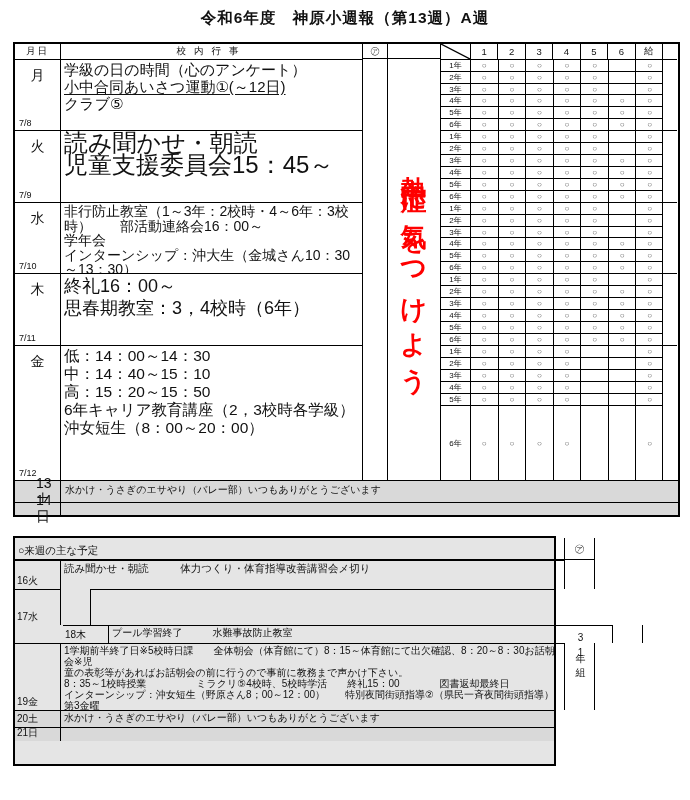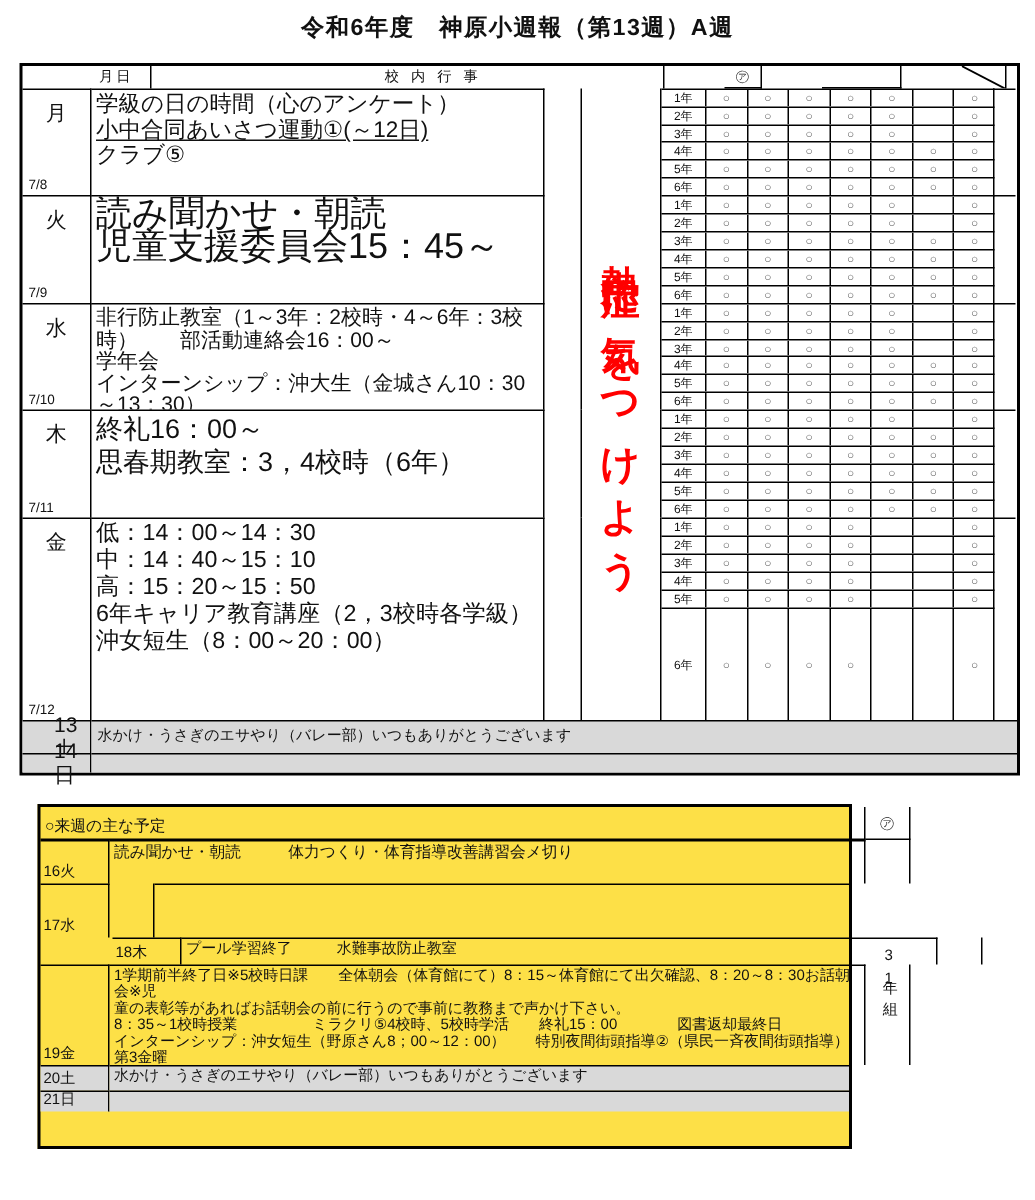--- a/index.html
+++ b/index.html
@@ -14,21 +14,21 @@
     font-size:15.5px;font-weight:bold;letter-spacing:1px;
   }
   
   .ttable{
     position:absolute;left:13px;top:42px;width:667px;height:475px;
     border:2px solid #000;background:#fff;
   }
   .trow{display:flex;width:100%;}
   .hc{
     border-right:1px solid #000;display:flex;align-items:center;justify-content:center;
-    font-size:9.5px;overflow:hidden;flex:0 0 auto;margin-left:40px;
+    font-size:9.5px;overflow:hidden;flex:0 0 auto;
   }
   .hc.hp{flex:1 1 0;}
   .hc.lastcol{border-right:none;}
   .hc.hbb{border-bottom:1px solid #000;}
   .hevents{letter-spacing:8px;}
   .hdate{letter-spacing:2px;}
   .hdiag{padding:0;position:relative;}
   .hdiag svg{display:block;width:100%;height:100%;}
   .drow{width:100%;display:flex;}
   .bt{border-top:1.5px solid #000;}
@@ -53,22 +53,22 @@
   .wlab{width:46px;border-right:1px solid #000;background:#d9d9d9;font-size:14px;display:flex;align-items:center;padding-left:21px;flex:0 0 auto;}
   .wtext{flex:1 1 auto;background:#d9d9d9;font-size:10px;padding:2px 0 0 4px;overflow:hidden;}
   .vnotice{
     position:absolute;left:373px;top:15px;width:53px;height:421px;
     display:flex;align-items:center;justify-content:center;
     writing-mode:vertical-rl;text-orientation:upright;
     font-size:26px;font-weight:bold;letter-spacing:5px;pointer-events:none;
   }
   
   .btable{
-    position:absolute;left:25px;top:536px;width:543px;height:230px;
-    border:2px solid #000;background:#fde047;
+    position:absolute;left:13px;top:536px;width:543px;height:230px;
+    border:2px solid #000;background:#e5e5e5;
   }
   .bhead{display:flex;height:22px;width:100%;}
   .bh-main{width:550px;border-right:1px solid #000;border-bottom:1.5px solid #000;display:flex;align-items:flex-end;padding:0 0 1px 3px;font-size:10.5px;flex:0 0 auto;}
   .bh-a{width:30px;border-right:1px solid #000;border-bottom:1.5px solid #000;display:flex;align-items:center;justify-content:center;font-size:10px;flex:0 0 auto;}
   .bh-r{flex:1 1 auto;border-bottom:1.5px solid #000;}
   .brow{display:flex;width:100%;}
   .blab{width:46px;border-right:1px solid #000;font-size:10px;display:flex;align-items:flex-end;padding:0 0 1px 2px;flex:0 0 auto;overflow:hidden;}
   .btext{width:504px;border-right:1px solid #000;padding:1px 2px 0 3px;white-space:pre-wrap;word-break:break-all;overflow:hidden;flex:0 0 auto;}
   .btext.full{width:621px;border-right:none;flex:1 1 auto;}
   .bsp{width:30px;border-right:1px solid #000;flex:0 0 auto;}

